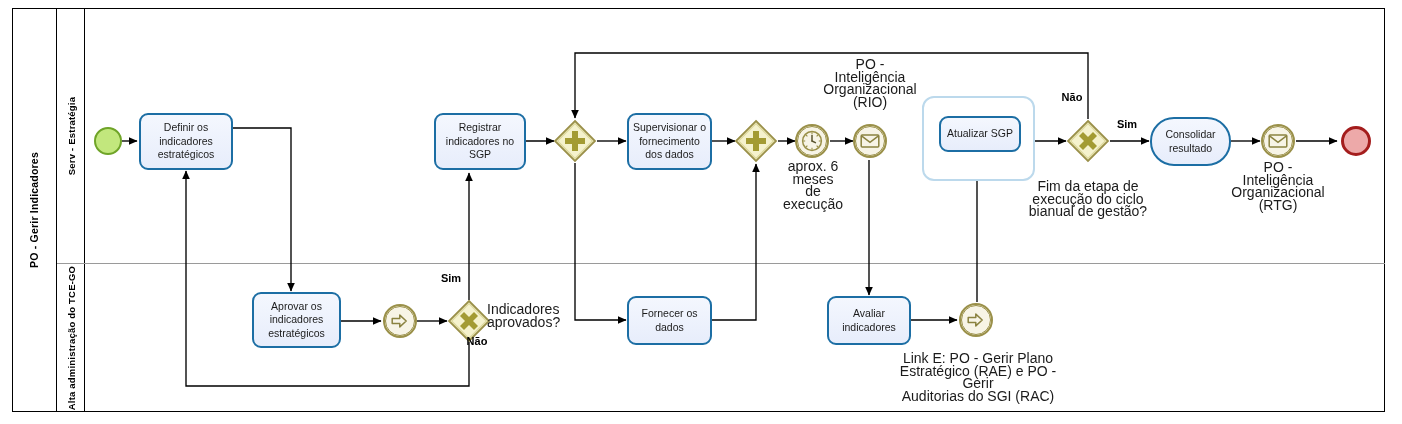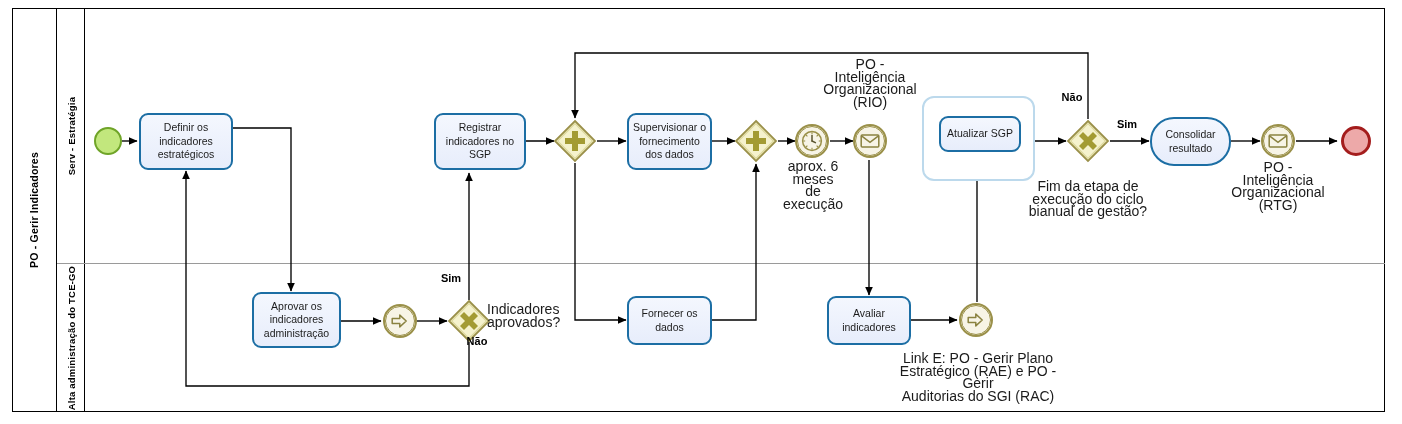--- a/index.html
+++ b/index.html
@@ -214,21 +214,21 @@
   </div>
   <div class="lbl" style="left:1224px;top:161px;width:108px;">PO -
 Inteligência
 Organizacional
 (RTG)</div>
 
   <div class="ev ev-end" style="left:1341px;top:126px;width:30px;height:30px;"></div>
 
   <div class="task" style="left:252px;top:292px;width:89px;height:56px;">Aprovar os
 indicadores
-administração</div>
+estratégicos</div>
 
   <div class="ev ev-int" style="left:383px;top:304px;width:34px;height:34px;">
     <div class="inner">
       <svg width="22" height="22" viewBox="0 0 22 22">
         <path d="M3.2,8.4 h7.6 v-3.3 l6.4,5.9 l-6.4,5.9 v-3.3 h-7.6 z" fill="#f7f4e6" stroke="#8a8240" stroke-width="1.5" stroke-linejoin="round"></path>
       </svg>
     </div>
   </div>
 
   <div class="gw" style="left:447px;top:299px;width:44px;height:44px;">

